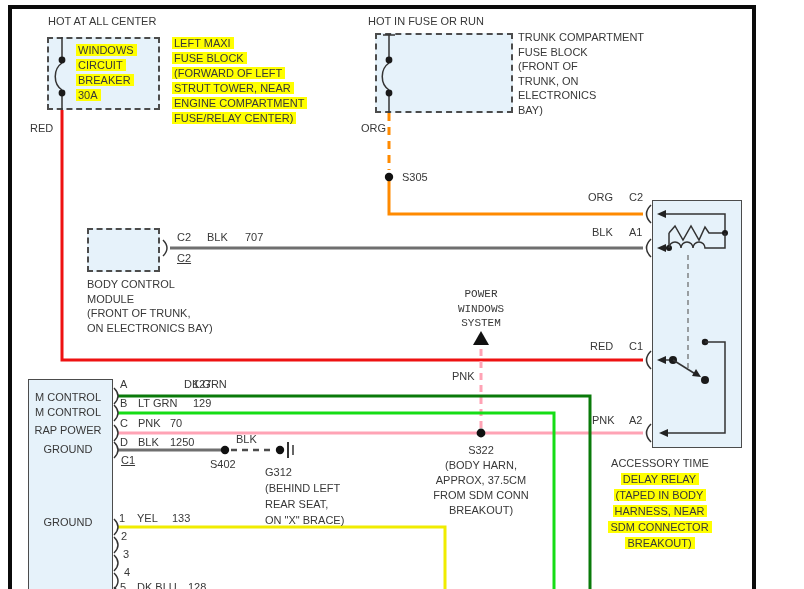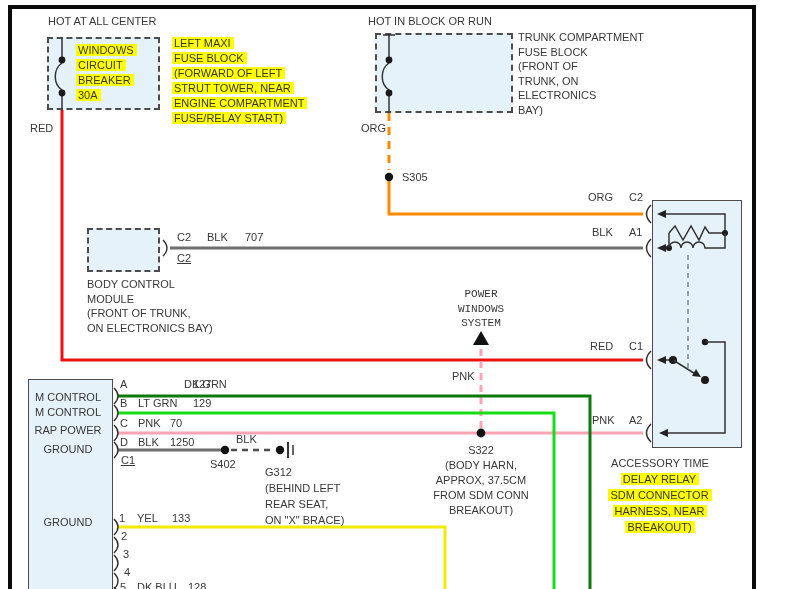--- a/index.html
+++ b/index.html
@@ -131,26 +131,26 @@
     <div><span class="hl">BREAKER</span></div>
     <div><span class="hl">30A</span></div>
   </div>
 
   <div class="tb lh15 z8" style="left:172px;top:36px;">
     <div><span class="hl">LEFT MAXI</span></div>
     <div><span class="hl">FUSE BLOCK</span></div>
     <div><span class="hl">(FORWARD OF LEFT</span></div>
     <div><span class="hl">STRUT TOWER, NEAR</span></div>
     <div><span class="hl">ENGINE COMPARTMENT</span></div>
-    <div><span class="hl">FUSE/RELAY START)</span></div>
+    <div><span class="hl">FUSE/RELAY CENTER)</span></div>
   </div>
 
   <div class="lbl z8" style="left:30px;top:122px;">RED</div>
 
-  <div class="lbl z8" style="left:368px;top:15px;">HOT IN BLOCK OR RUN</div>
+  <div class="lbl z8" style="left:368px;top:15px;">HOT IN FUSE OR RUN</div>
 
 
   <div class="tb z8" style="left:518px;top:30px;">
     <div>TRUNK COMPARTMENT</div>
     <div>FUSE BLOCK</div>
     <div>(FRONT OF</div>
     <div>TRUNK, ON</div>
     <div>ELECTRONICS</div>
     <div>BAY)</div>
   </div>
@@ -228,18 +228,19 @@
   <div class="lbl z8" style="left:121px;top:530px;">2</div>
   <div class="lbl z8" style="left:123px;top:548px;">3</div>
   <div class="lbl z8" style="left:124px;top:566px;">4</div>
   <div class="lbl z8" style="left:120px;top:581px;">5</div>
   <div class="lbl z8" style="left:137px;top:581px;">DK BLU</div>
   <div class="lbl z8" style="left:188px;top:581px;">128</div>
 
   <div class="tb rgt lh16 z8" style="left:576px;top:455px;width:168px;">
     <div>ACCESSORY TIME</div>
     <div><span class="hl">DELAY RELAY</span></div>
+    <div><span class="hl">(TAPED IN BODY</span></div>
+    <div><span class="hl">HARNESS, NEAR</span></div>
     <div><span class="hl">SDM CONNECTOR</span></div>
-    <div><span class="hl">HARNESS, NEAR</span></div>
     <div><span class="hl">BREAKOUT)</span></div>
   </div>
 
 </div>
 
 </body></html>

